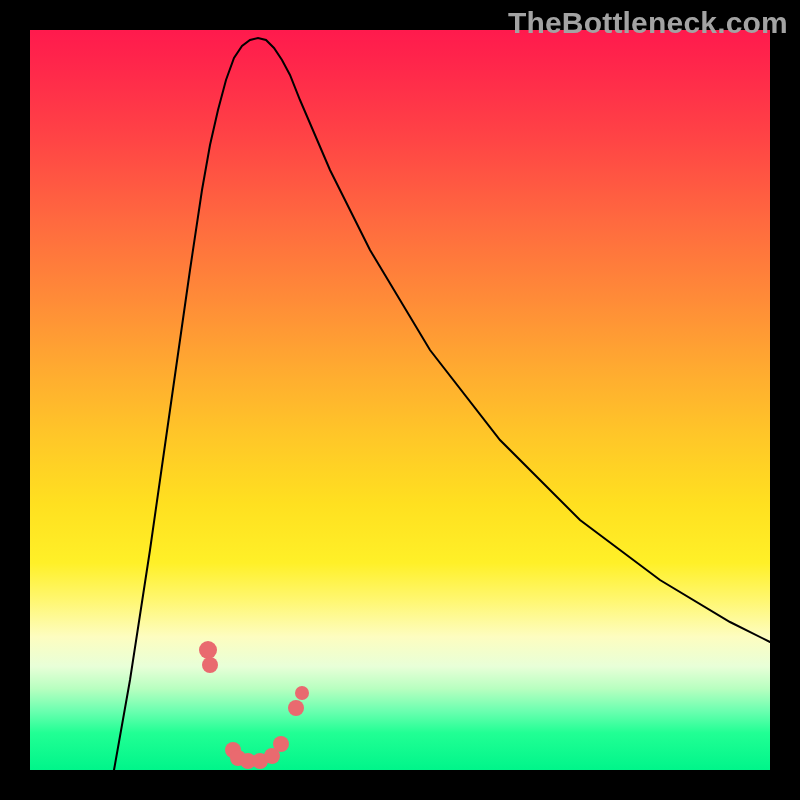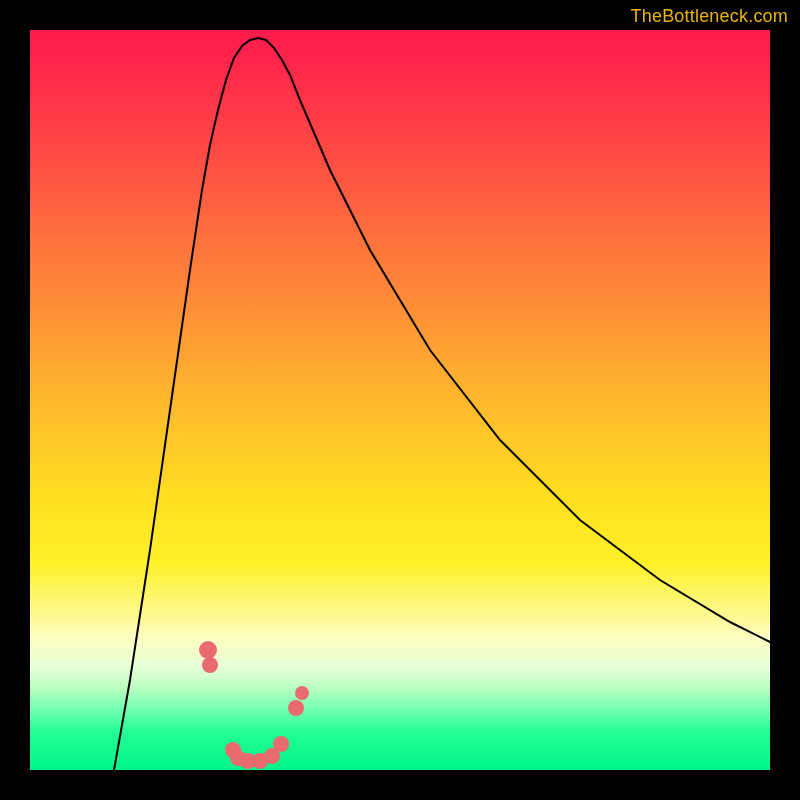--- a/index.html
+++ b/index.html
@@ -33,23 +33,23 @@
       #6cffb0 92%,
       #21ff94 95%,
       #00f58a 100%
     );
   }
   .watermark {
     position: absolute;
     top: 6px;
     right: 12px;
     font-family: Arial, Helvetica, sans-serif;
-    font-size: 18px;
-    font-weight: 400;
-    color: #eab308;
+    font-size: 30px;
+    font-weight: 700;
+    color: #a3a3a3;
     letter-spacing: 0.2px;
   }
   svg.overlay {
     position: absolute;
     left: 0;
     top: 0;
     width: 740px;
     height: 740px;
     overflow: visible;
   }

